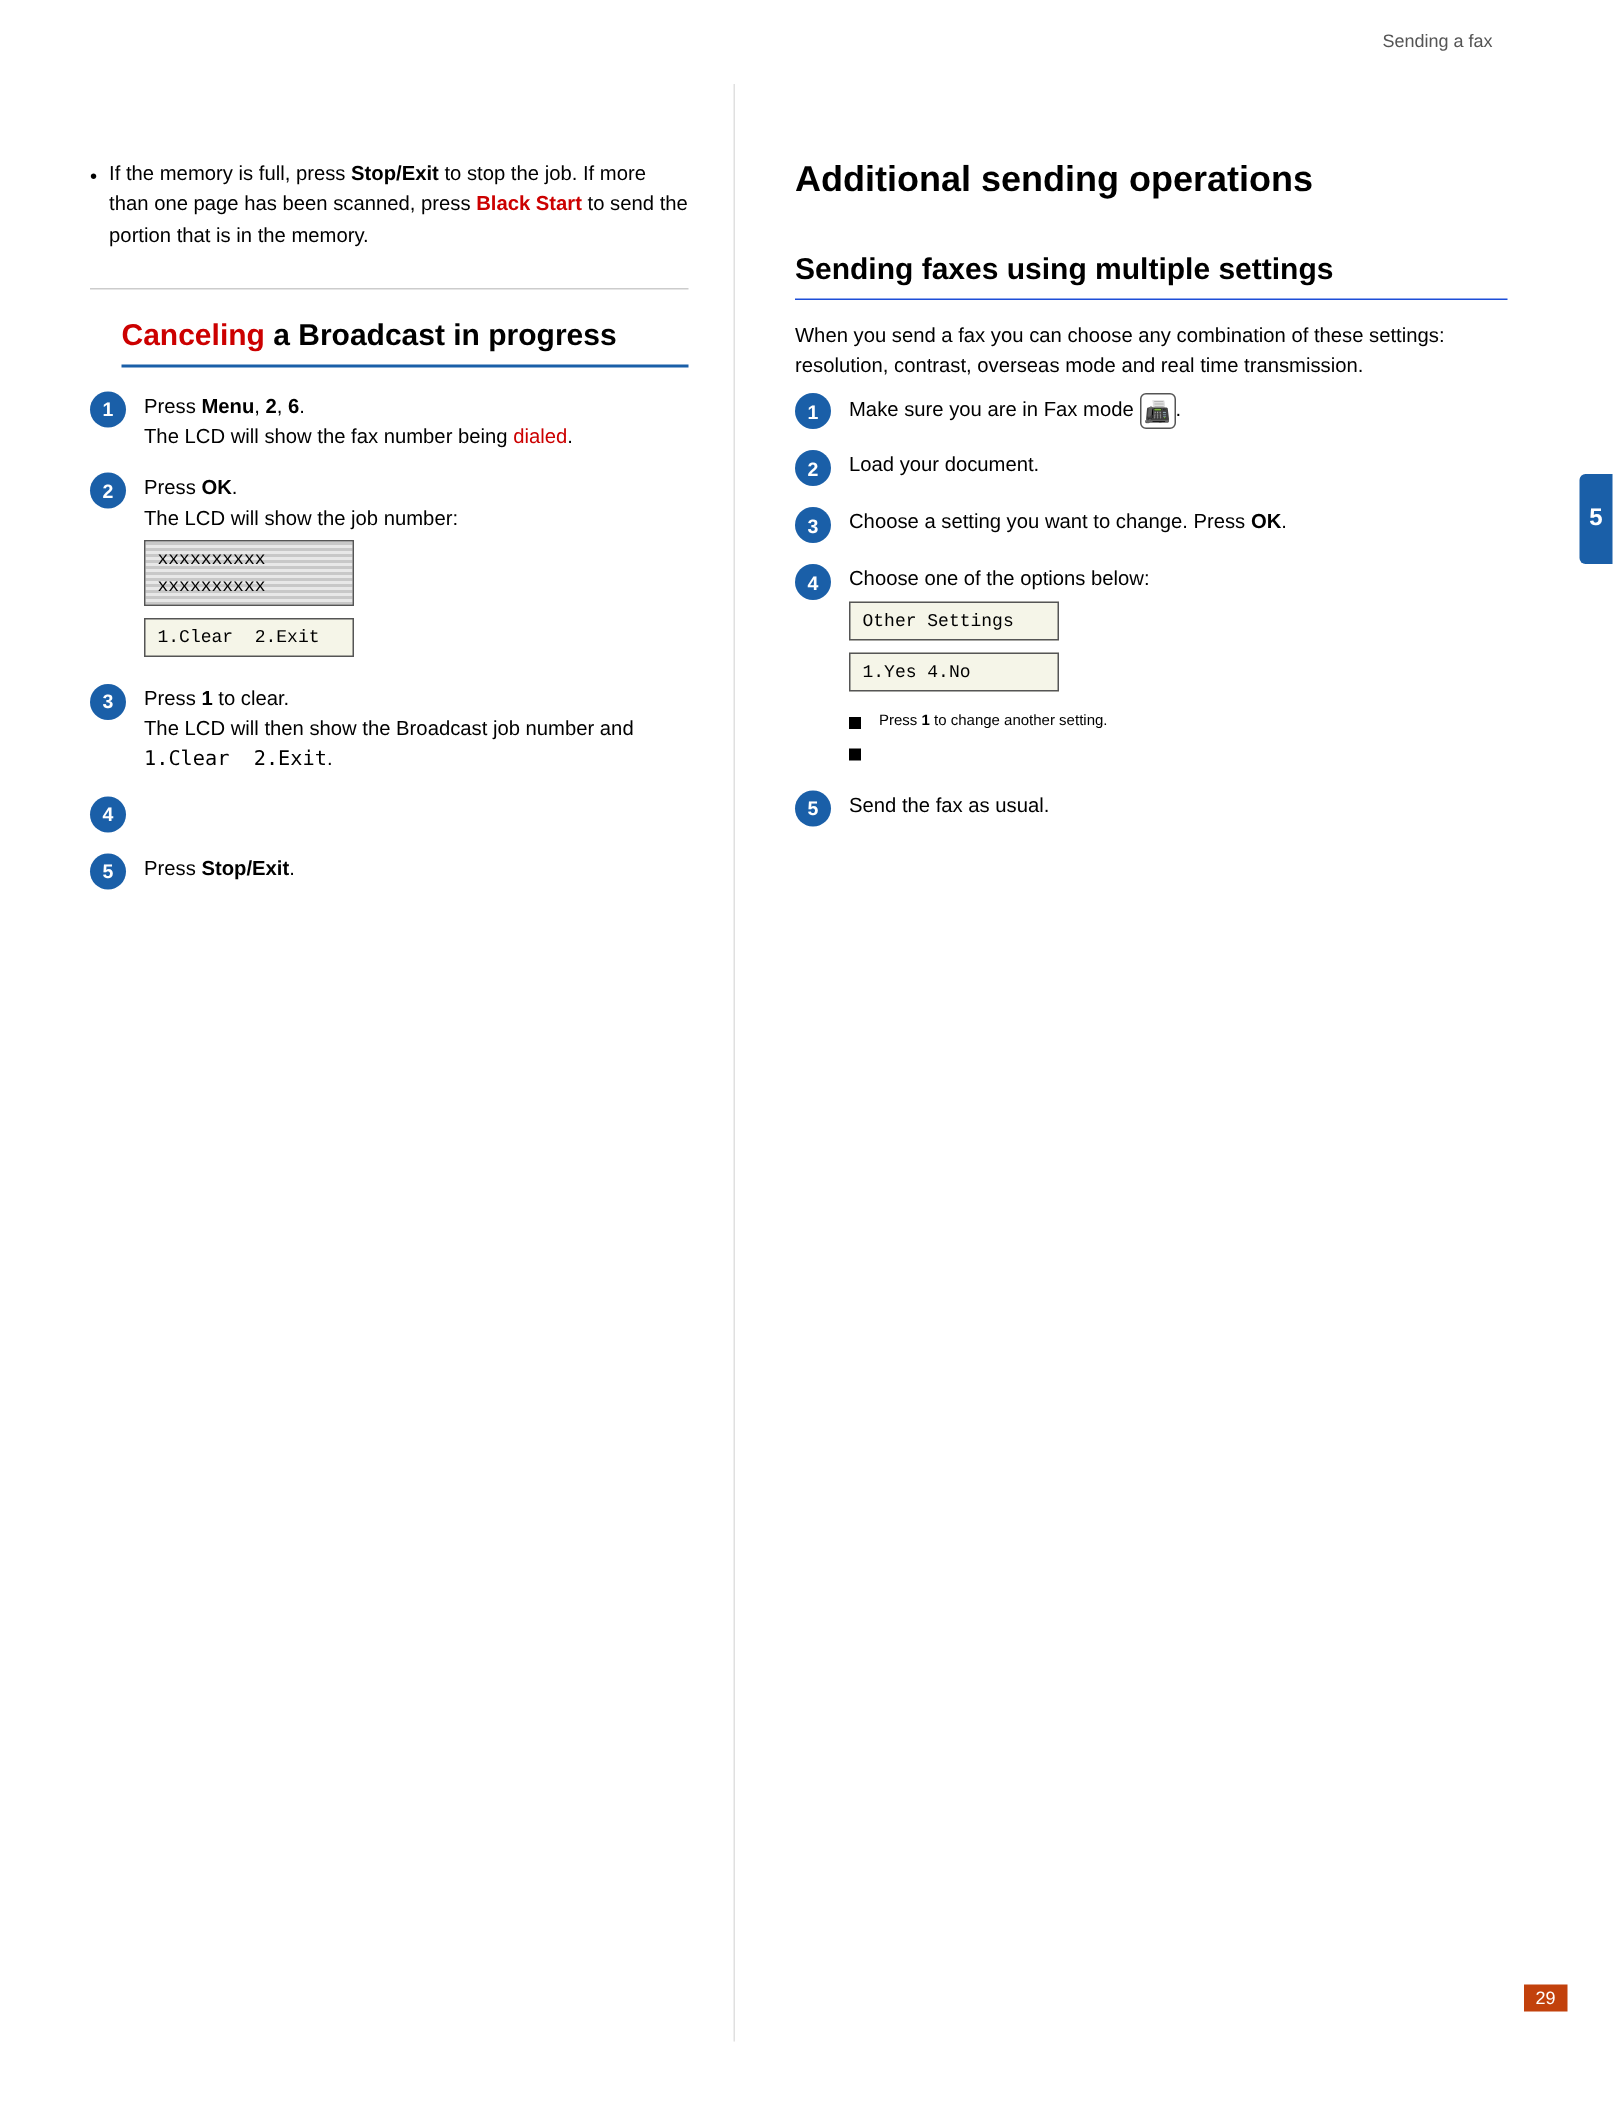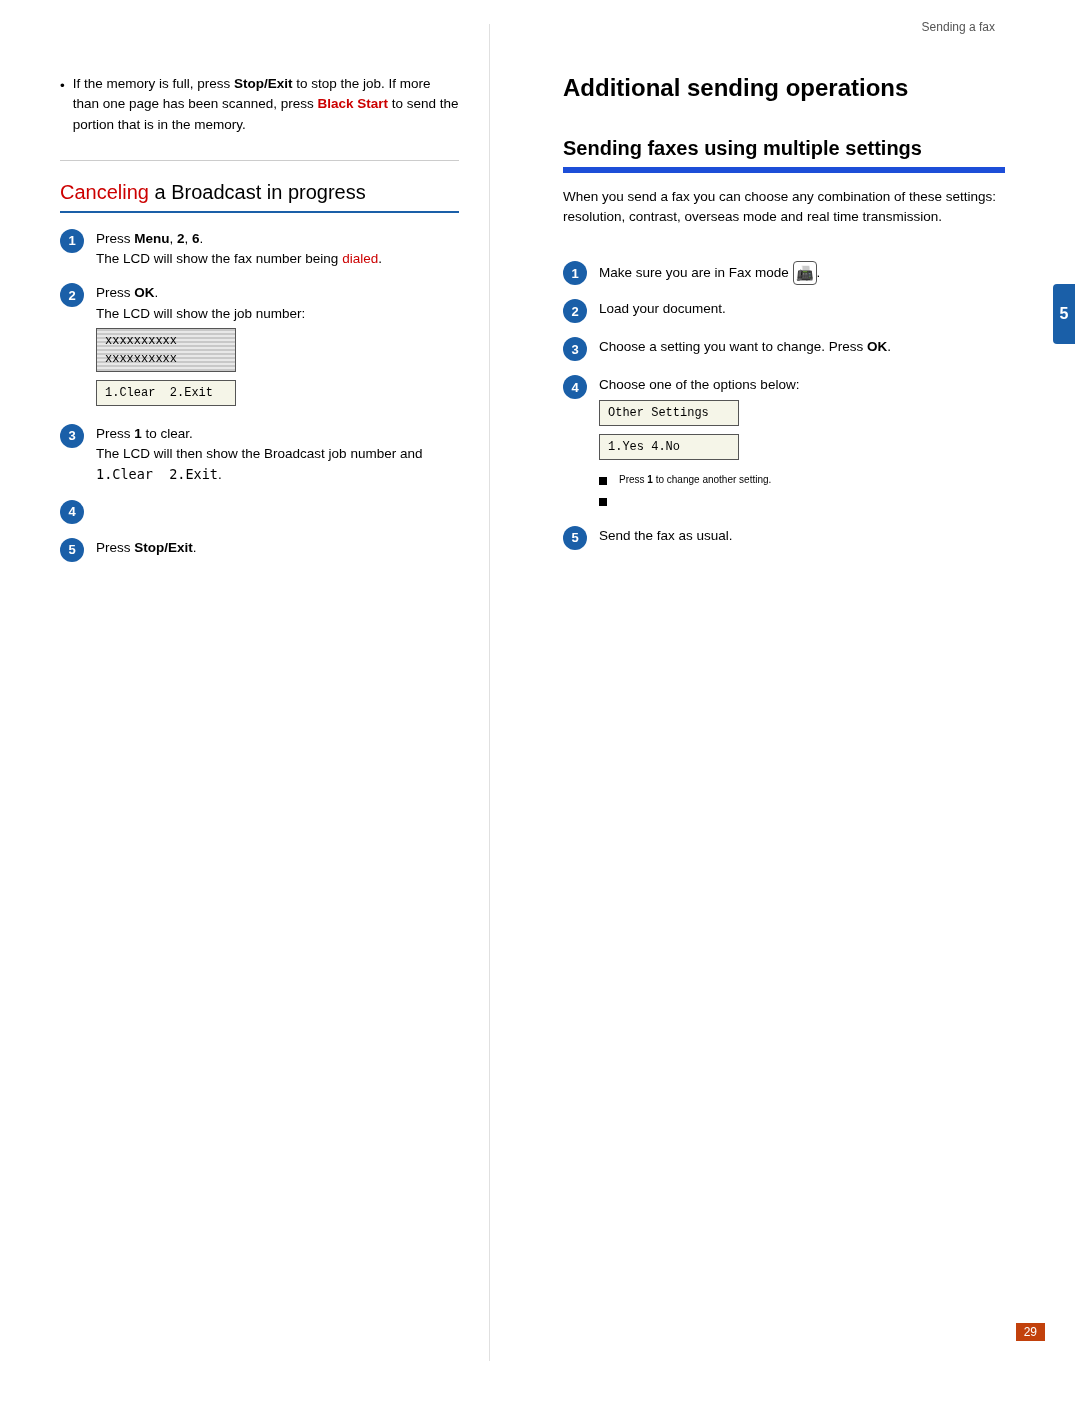--- a/index.html
+++ b/index.html
@@ -10,23 +10,22 @@
       color: #000000;
       width: 1075px;
       min-height: 1401px;
       position: relative;
     }
 
     .page-container {
       display: flex;
       width: 1075px;
       min-height: 1401px;
-      padding: 24px 0 40px 0;
+      padding: 56px 0 40px 0;
       position: relative;
-      gap: 33px;
     }
 
     
     .header-right {
       position: absolute;
       top: 20px;
       right: 80px;
       font-size: 12px;
       color: #555;
     }
@@ -88,26 +87,27 @@
     }
 
     .bullet-dot {
       flex-shrink: 0;
       margin-top: 2px;
     }
 
     
     .section-heading {
       font-size: 20px;
-      font-weight: normal;
+      font-weight: bold;
       margin-bottom: 8px;
       line-height: 1.3;
       border-bottom: 2px solid #1a5fa8;
       padding-bottom: 6px;
       margin-bottom: 16px;
+      margin-left: 21px;
     }
 
     .section-heading .highlight-red {
       color: #cc0000;
     }
 
     
     .steps-list {
       list-style: none;
       padding: 0;
@@ -176,29 +176,29 @@
       font-size: 24px;
       font-weight: bold;
       line-height: 1.2;
       margin-bottom: 32px;
     }
 
     .sub-heading {
       font-size: 20px;
       font-weight: bold;
       line-height: 1.3;
-      border-bottom: 6px solid #1d4ed8;
+      border-bottom: 1px solid #1d4ed8;
       padding-bottom: 6px;
       margin-bottom: 14px;
     }
 
     .description-text {
       font-size: 13.5px;
       line-height: 1.5;
-      margin-bottom: 34px;
+      margin-bottom: 8px;
     }
 
     
     .fax-icon {
       display: inline-flex;
       align-items: center;
       justify-content: center;
       width: 24px;
       height: 24px;
       border: 1px solid #555;

